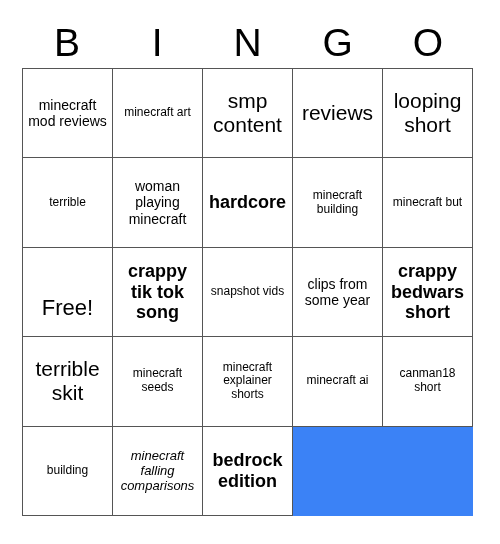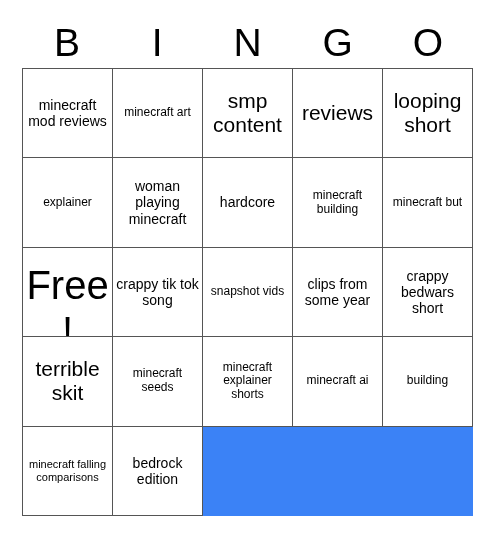--- a/index.html
+++ b/index.html
@@ -78,26 +78,26 @@
     width: 100%;
     text-align: center;
     color: #000000;
     line-height: 1.16;
     word-wrap: break-word;
     overflow-wrap: break-word;
     hyphens: none;
   }
 
   
-  .fs-xxl { font-size: 40px; margin-top: 32px; }
+  .fs-xxl { font-size: 22px; margin-top: 32px; }
   .fs-xl  { font-size: 21px; }
-  .fs-lg  { font-size: 14px; }
+  .fs-lg  { font-size: 18px; font-weight: bold; }
   .fs-md  { font-size: 12px; }
   .fs-sm  { font-size: 14px; }
-  .fs-xs  { font-size: 11px; }
+  .fs-xs  { font-size: 13px; font-style: italic; }
 </style>
 </head>
 <body>
 
 <div id="bingo-card">
 
   <div id="bingo-header">
     <div class="header-letter">B</div>
     <div class="header-letter">I</div>
     <div class="header-letter">N</div>
@@ -117,21 +117,21 @@
         <span class="cell-text fs-xl">smp content</span>
       </div>
     <div class="bingo-cell">
         <span class="cell-text fs-xl">reviews</span>
       </div>
 
     <div class="bingo-cell">
         <span class="cell-text fs-xl">looping short</span>
       </div>
     <div class="bingo-cell">
-        <span class="cell-text fs-md">explainer</span>
+        <span class="cell-text fs-md">terrible</span>
       </div>
     <div class="bingo-cell">
         <span class="cell-text fs-sm">woman playing minecraft</span>
       </div>
     <div class="bingo-cell">
         <span class="cell-text fs-lg">hardcore</span>
       </div>
 
     <div class="bingo-cell">
         <span class="cell-text fs-md">minecraft building</span>
@@ -162,20 +162,23 @@
         <span class="cell-text fs-md">minecraft seeds</span>
       </div>
     <div class="bingo-cell">
         <span class="cell-text fs-md">minecraft explainer shorts</span>
       </div>
 
     <div class="bingo-cell">
         <span class="cell-text fs-md">minecraft ai</span>
       </div>
     <div class="bingo-cell">
+        <span class="cell-text fs-md">canman18 short</span>
+      </div>
+    <div class="bingo-cell">
         <span class="cell-text fs-md">building</span>
       </div>
     <div class="bingo-cell">
         <span class="cell-text fs-xs">minecraft falling comparisons</span>
       </div>
     <div class="bingo-cell">
         <span class="cell-text fs-lg">bedrock edition</span>
       </div>
   </div>
 

